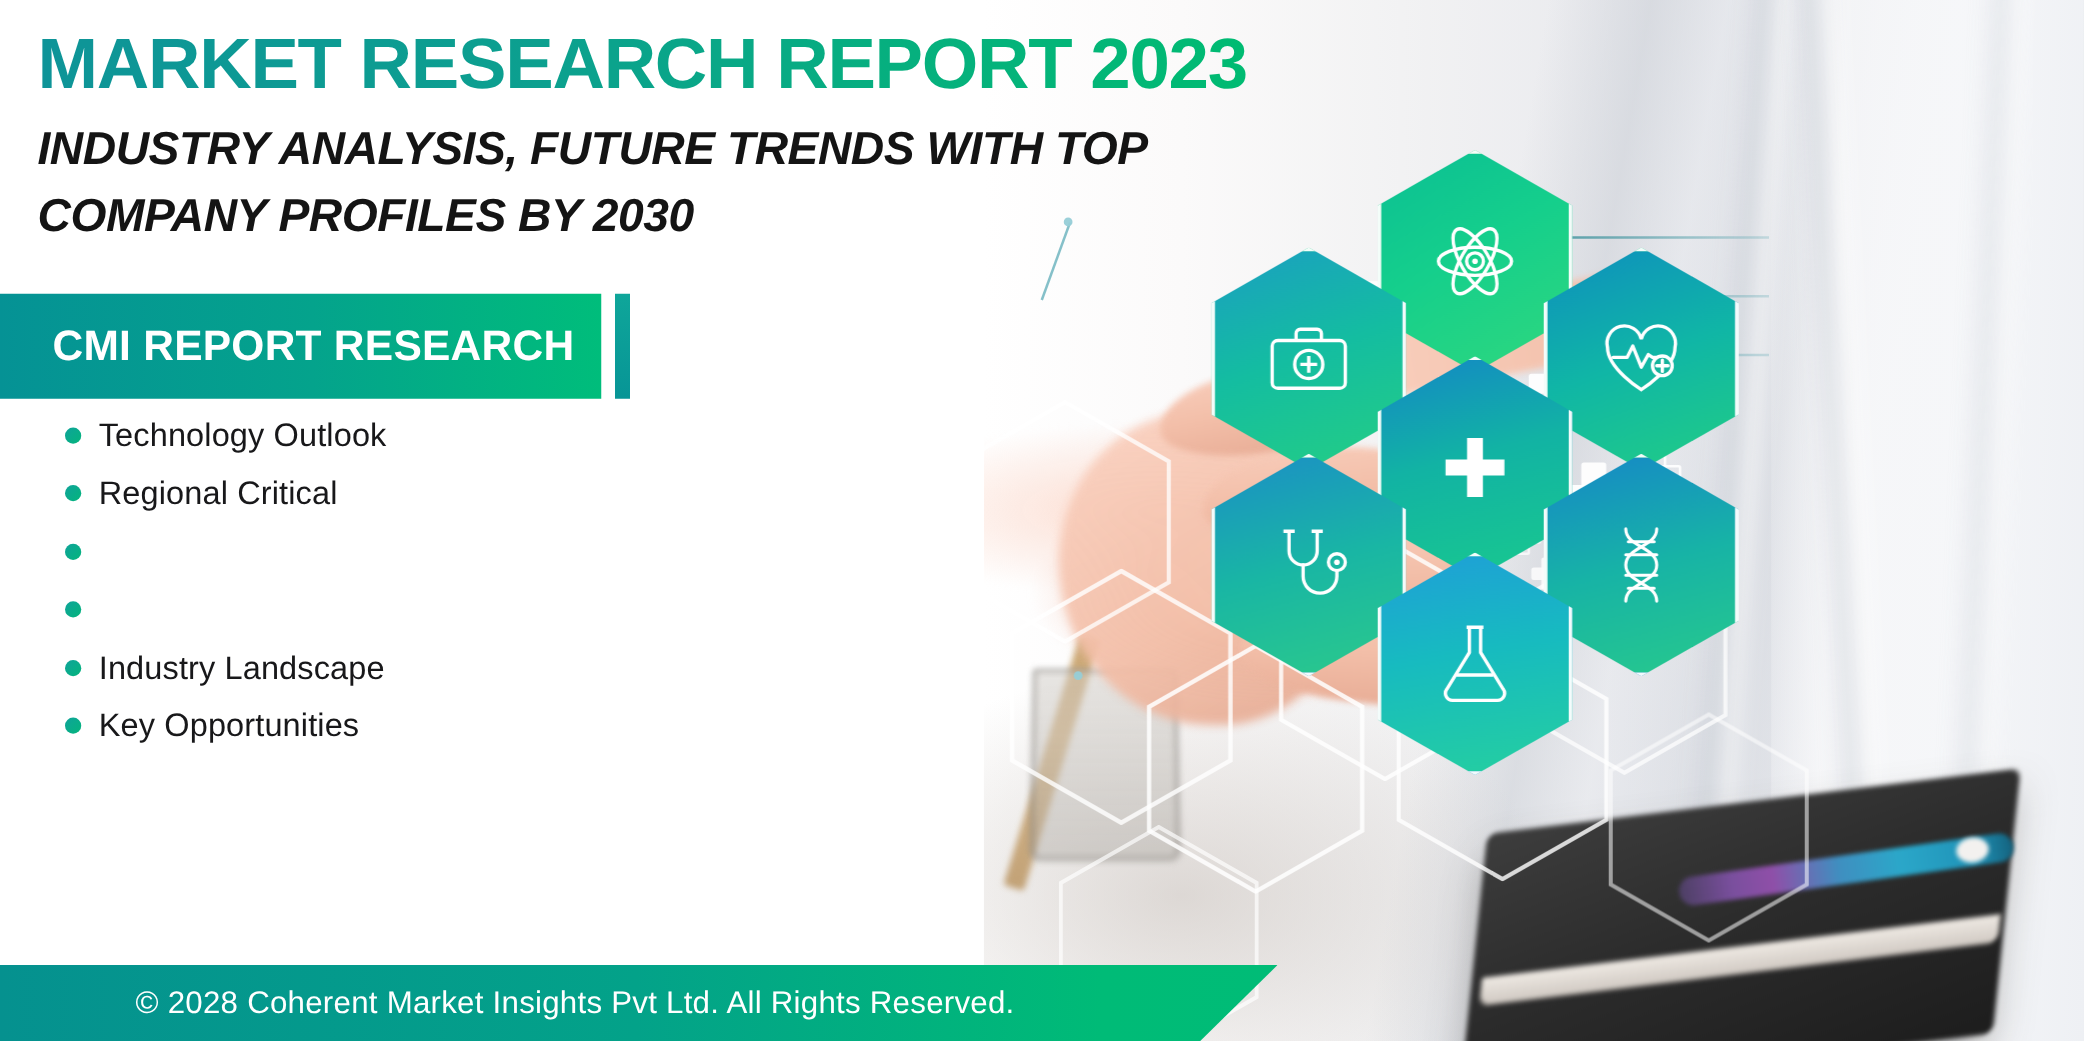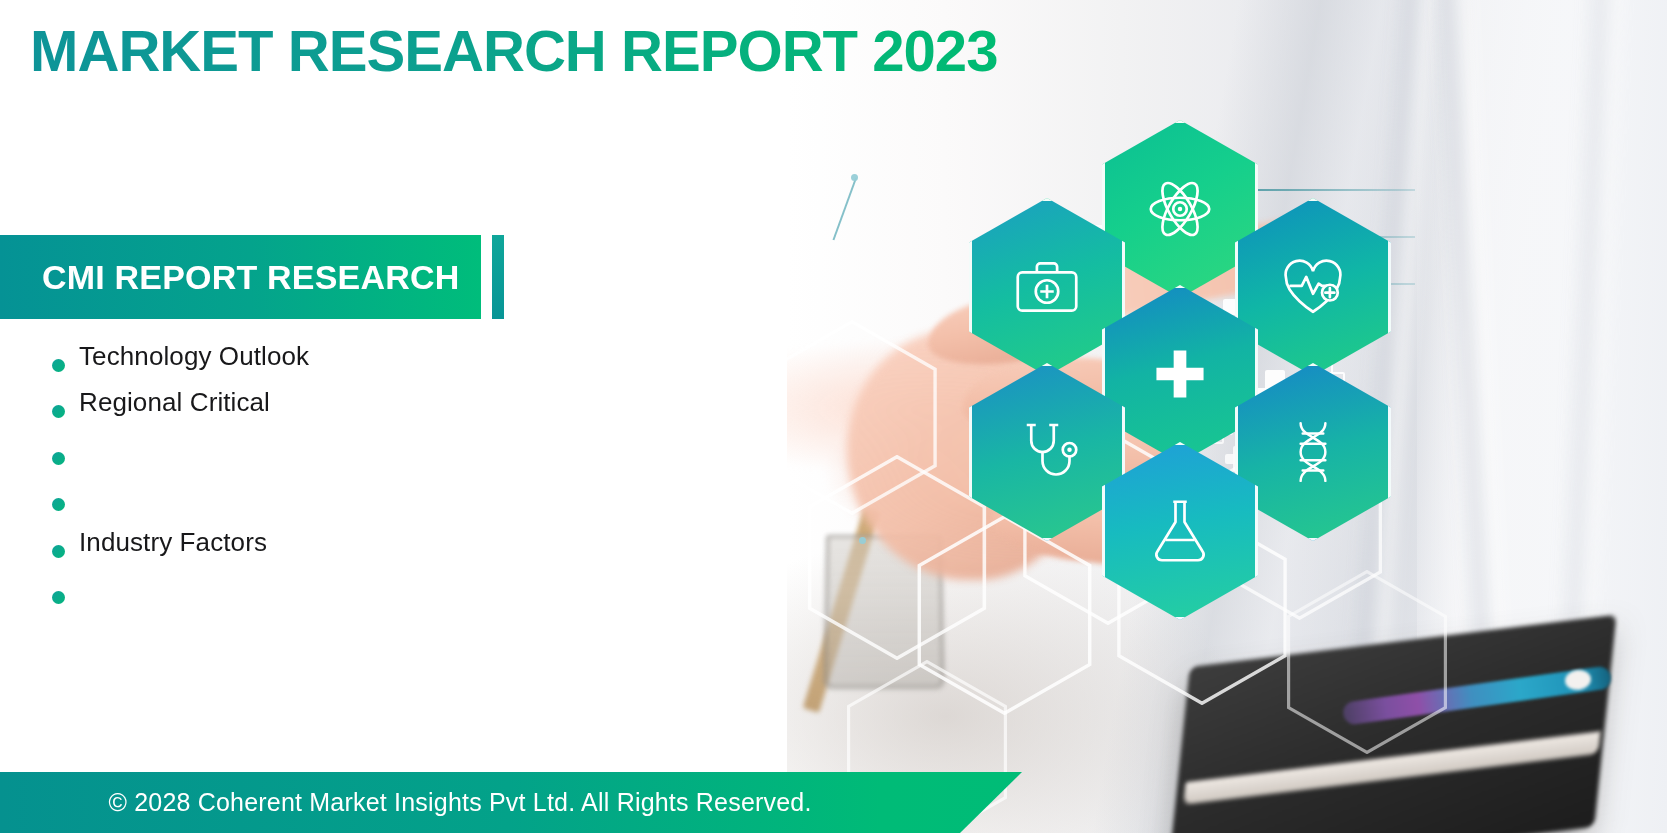--- a/index.html
+++ b/index.html
@@ -302,21 +302,21 @@
   .bullets {
     position: absolute;
     left: 52px;
     top: 325px;
     list-style: none;
     margin: 0;
     padding: 0;
   }
   .bullet-item {
     display: flex;
-    align-items: flex-end;
+    align-items: center;
     height: 46.5px;
     font-size: 26px;
     color: #18181a;
     letter-spacing: .1px;
   }
   .bullet-dot {
     width: 13px;
     height: 13px;
     border-radius: 50%;
     background: linear-gradient(135deg, #0fa39a, #04b57c);
@@ -546,20 +546,21 @@
           </svg>
         </span>
       </div>
     </div>
   </div>
 
   <div class="left-col">
 
     <div class="headline">MARKET RESEARCH REPORT 2023</div>
 
+    <div class="subhead">INDUSTRY ANALYSIS, FUTURE TRENDS WITH TOP COMPANY PROFILES BY 2030</div>
 
     <div class="badge-row">
       <div class="badge-bar">
         <span class="badge-label">CMI REPORT RESEARCH</span>
       </div>
       <div class="badge-tick"></div>
     </div>
 
     <ul class="bullets">
       <li class="bullet-item">
@@ -571,24 +572,25 @@
         <span class="bullet-text">Regional Critical</span>
       </li>
       <li class="bullet-item">
         <span class="bullet-dot"></span>
       </li>
       <li class="bullet-item">
         <span class="bullet-dot"></span>
       </li>
       <li class="bullet-item">
         <span class="bullet-dot"></span>
-        <span class="bullet-text">Industry Factors</span>
+        <span class="bullet-text">Industry Landscape</span>
       </li>
       <li class="bullet-item">
         <span class="bullet-dot"></span>
+        <span class="bullet-text">Key Opportunities</span>
       </li>
     </ul>
   </div>
 
   <div class="footer">
     <div class="footer-text">© 2028 Coherent Market Insights Pvt Ltd. All Rights Reserved.</div>
   </div>
 
 </div>
 

